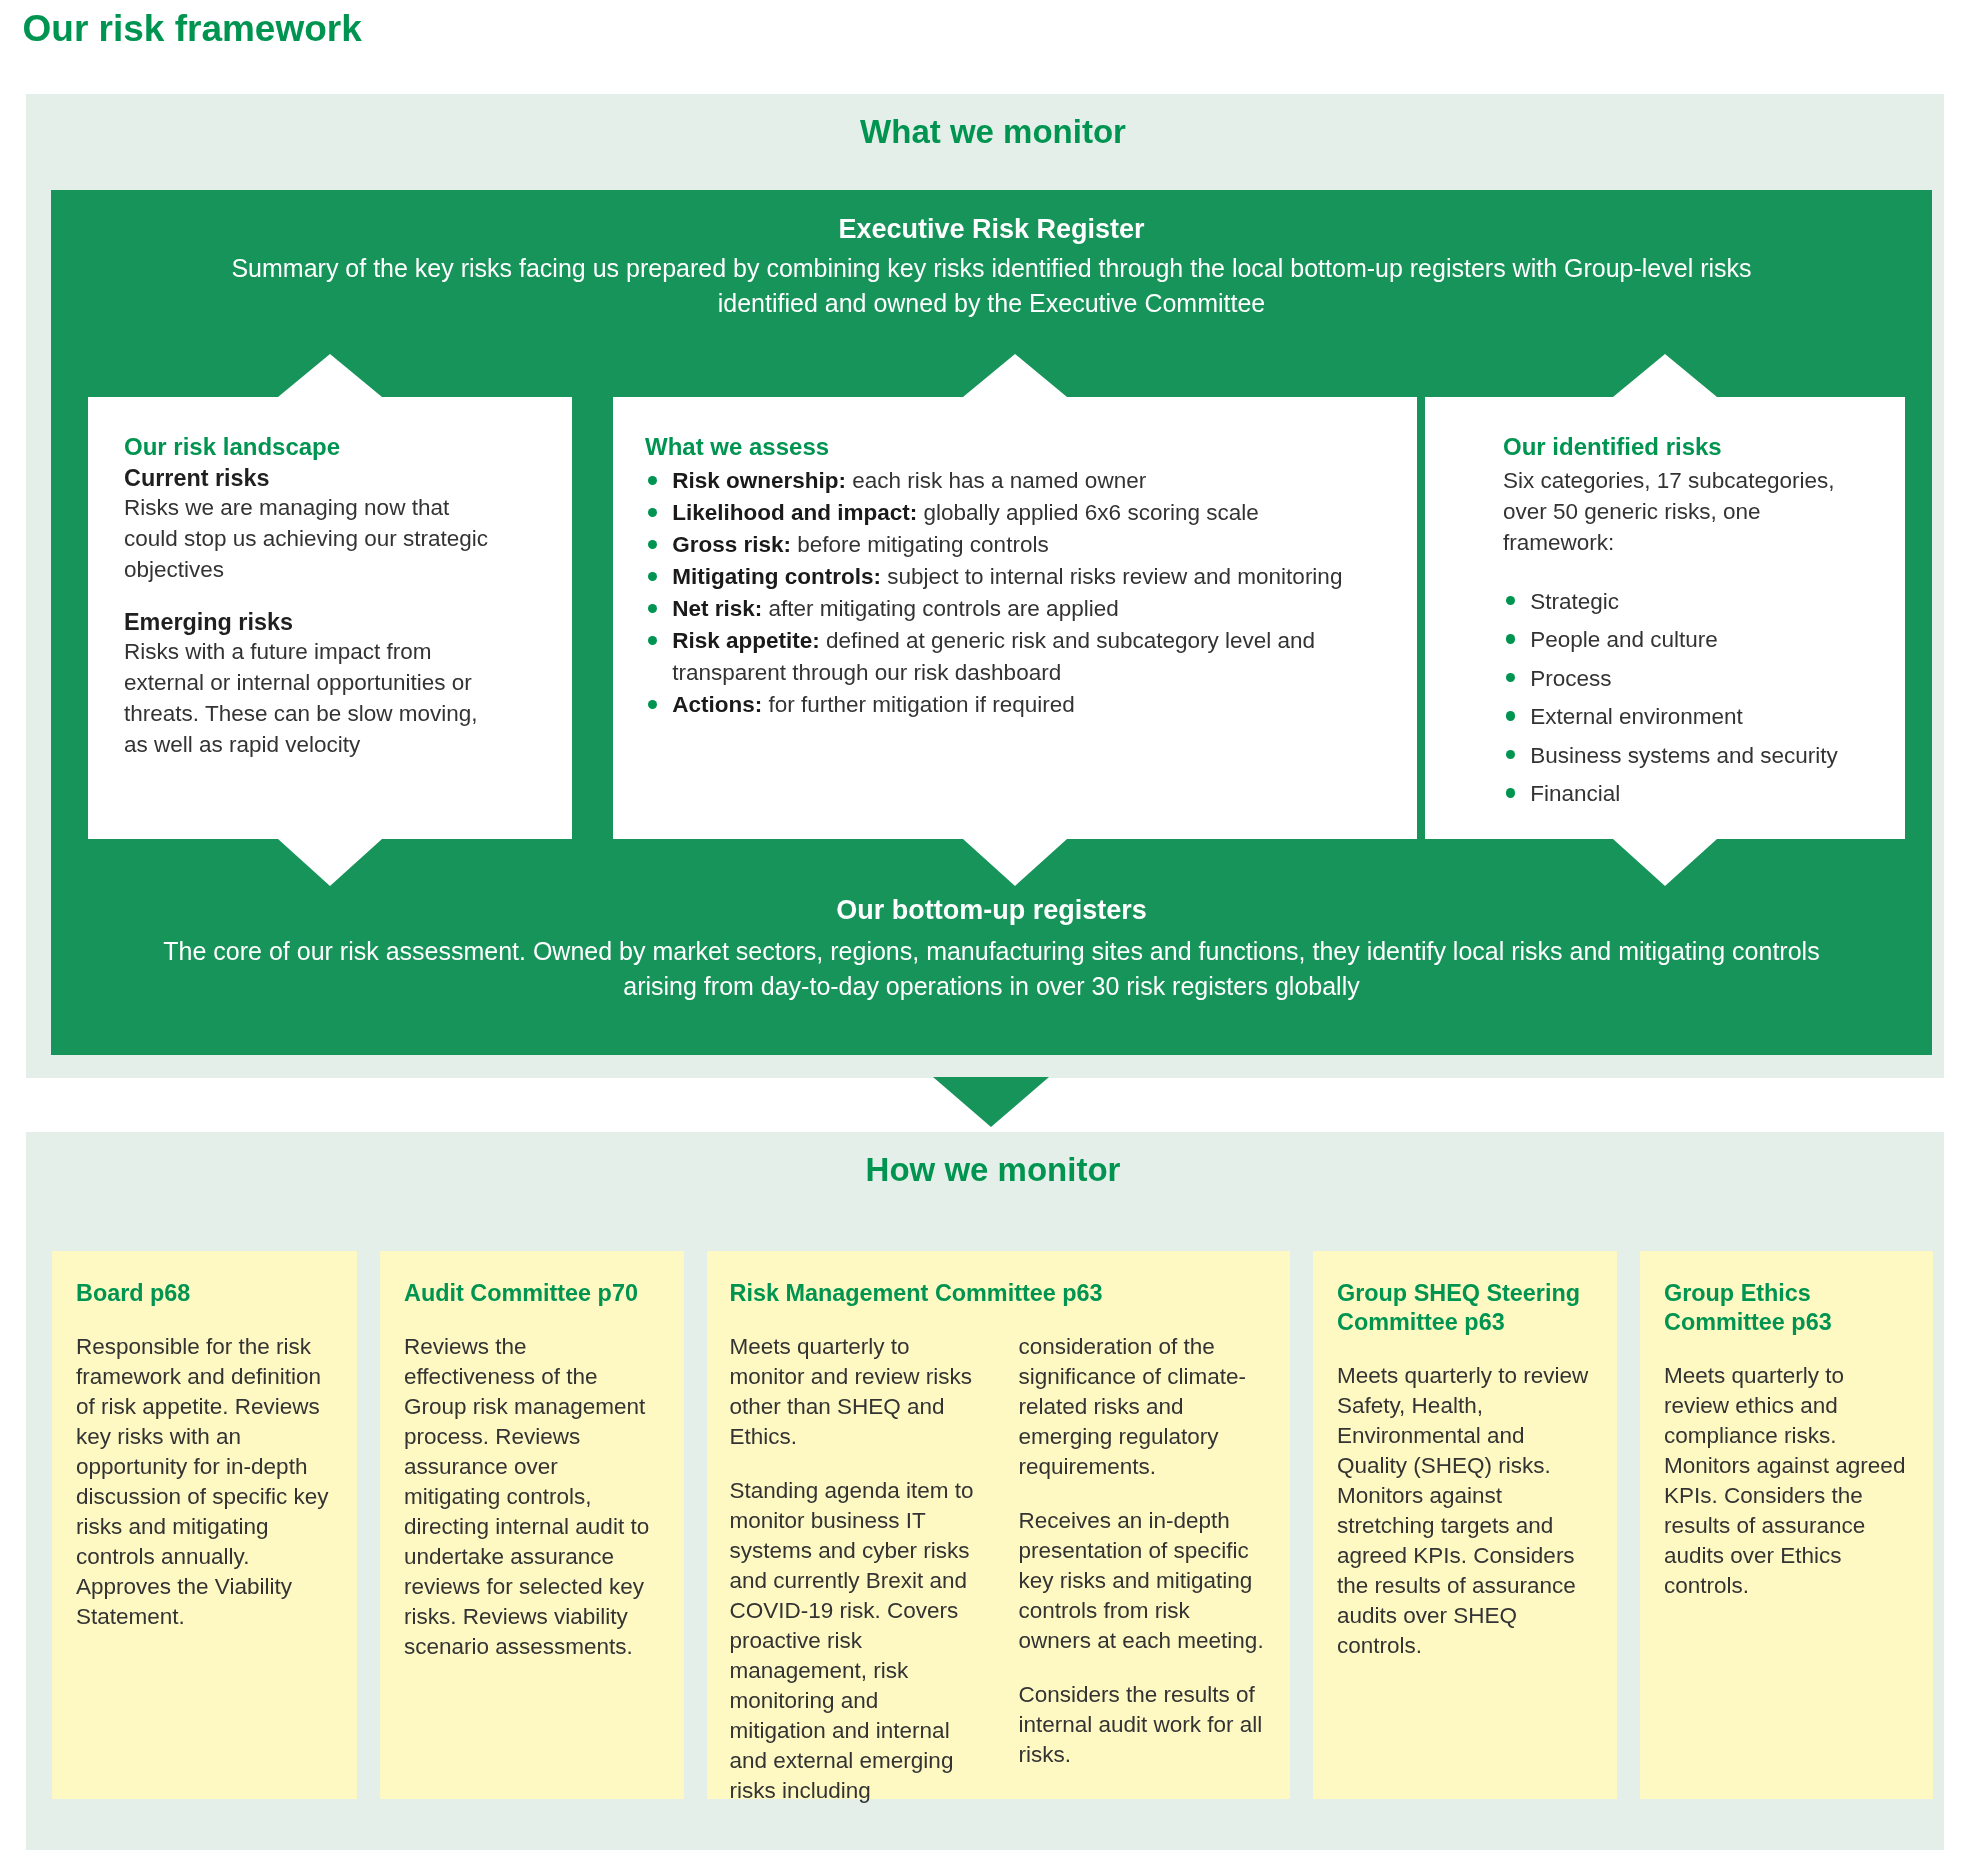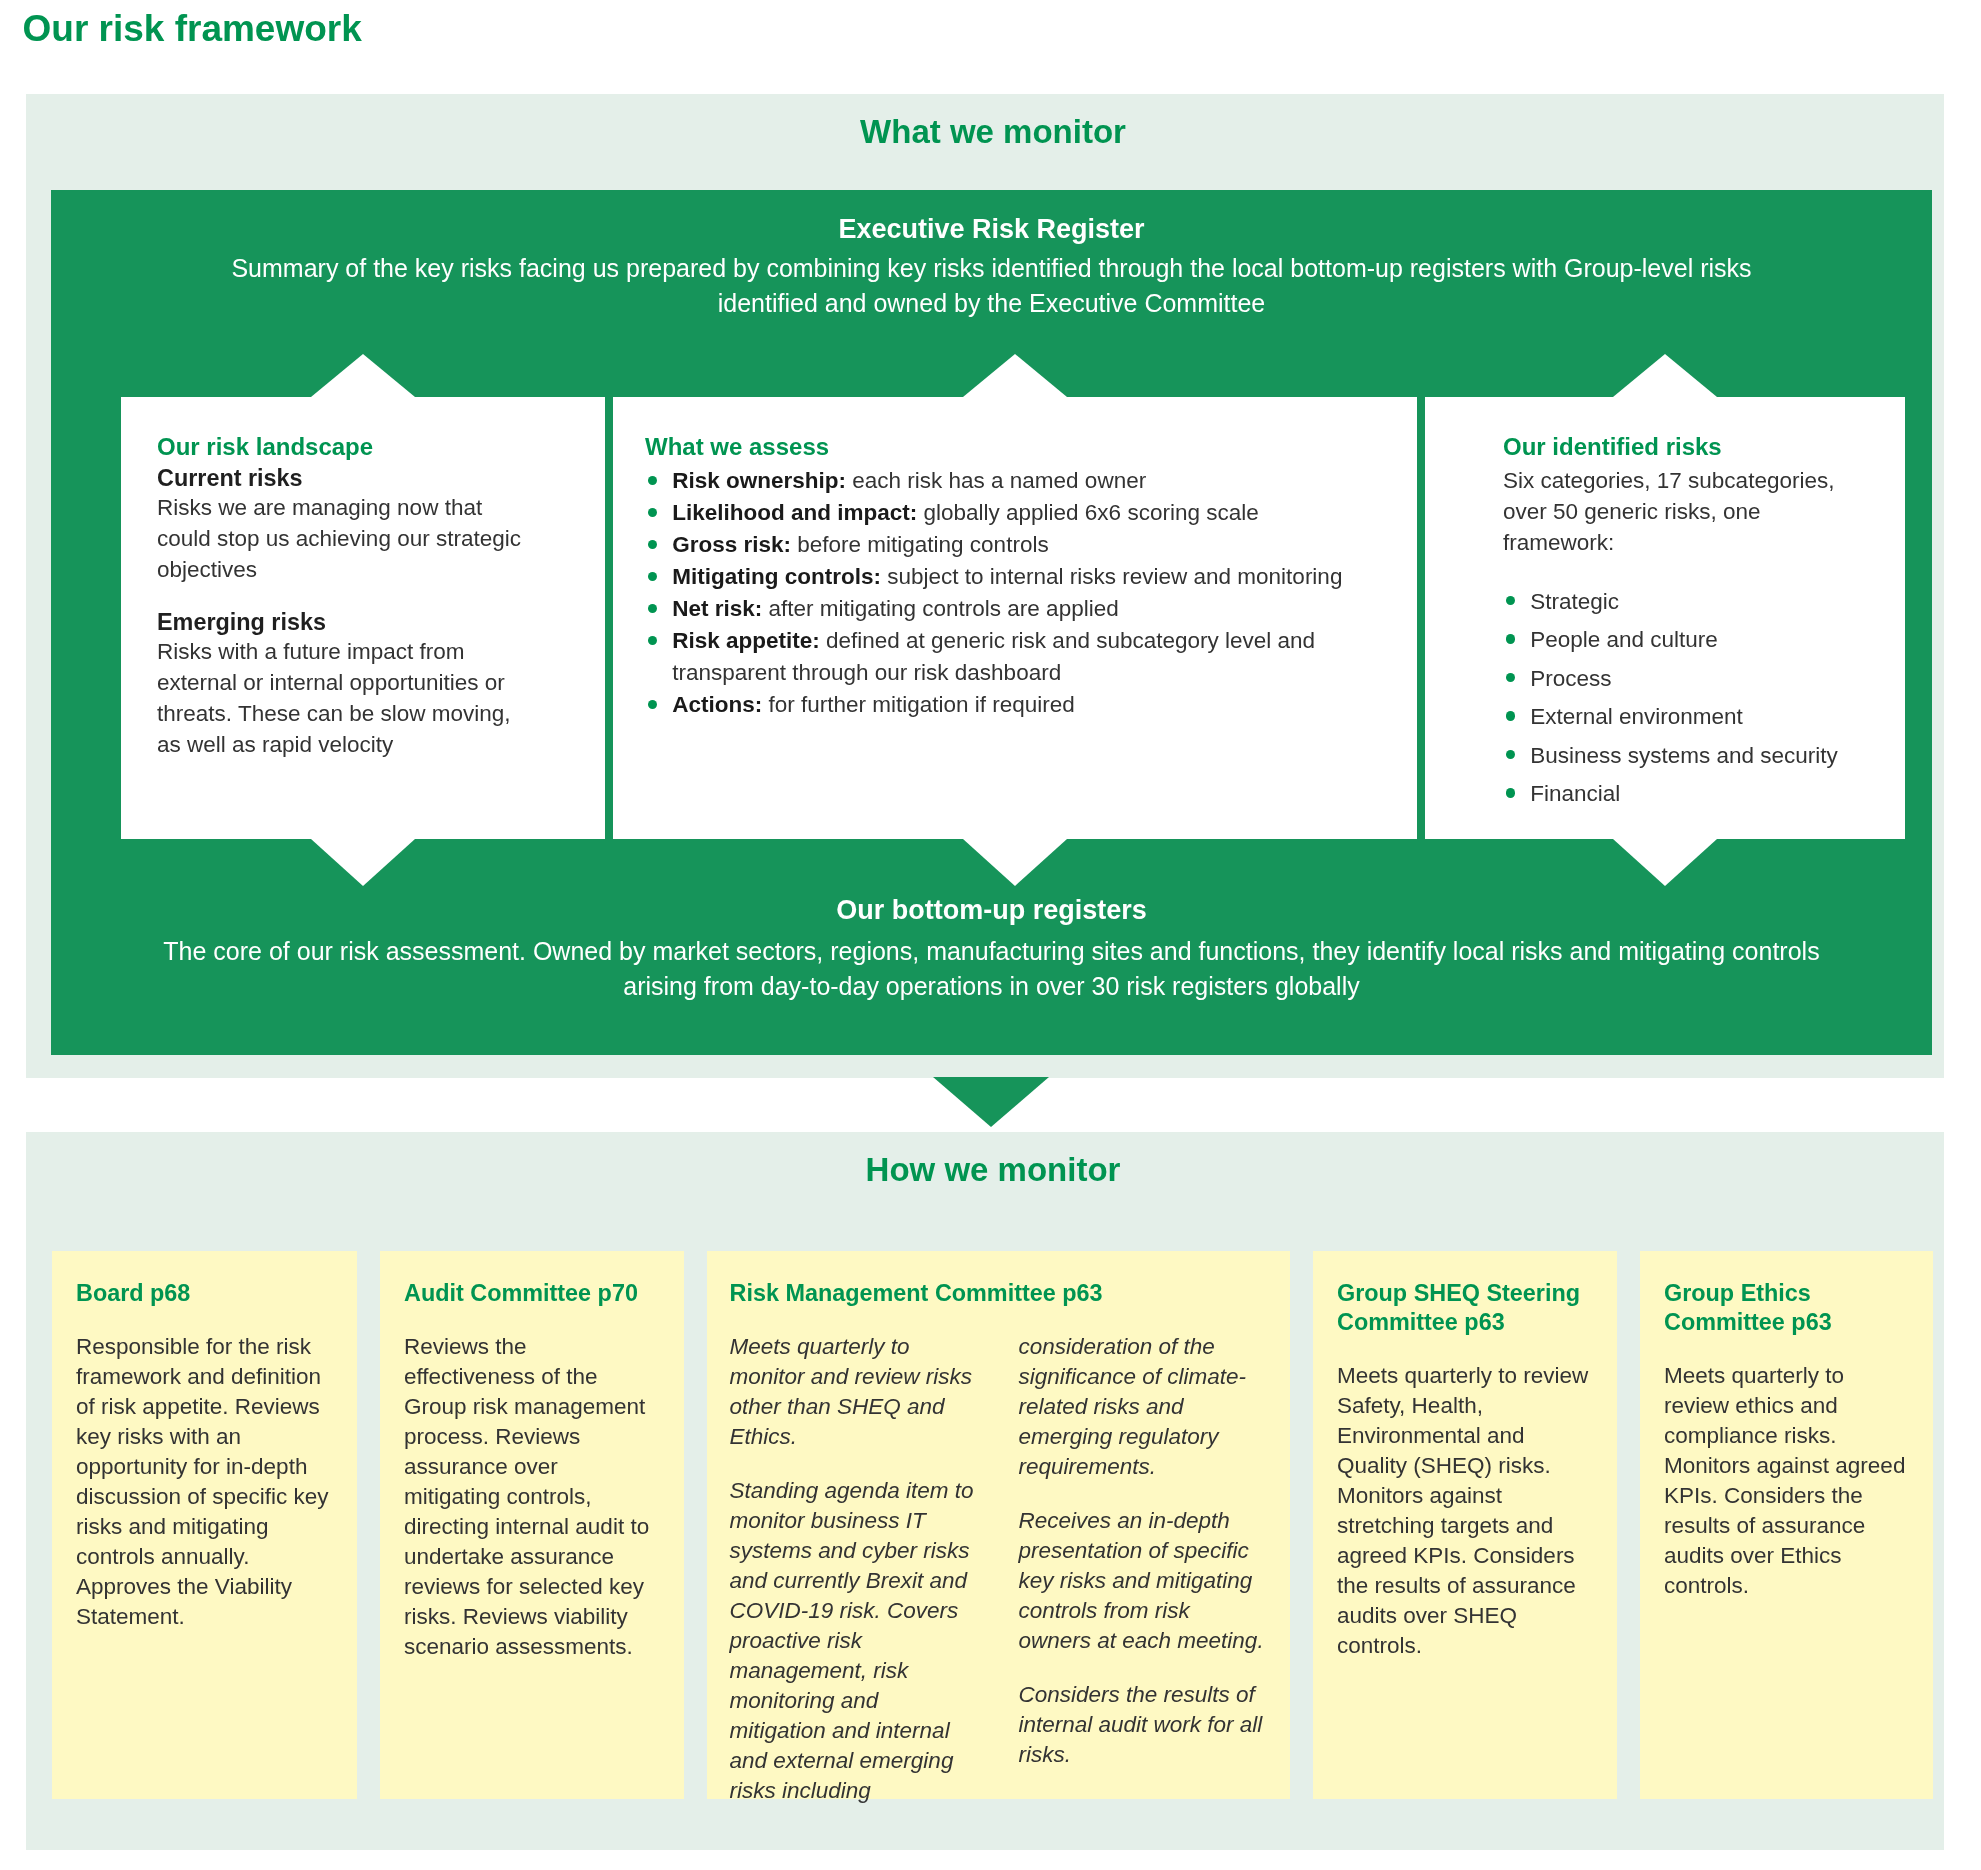--- a/index.html
+++ b/index.html
@@ -44,21 +44,21 @@
     width:0; height:0;
     border-left:52px solid transparent; border-right:52px solid transparent;
     border-top:47px solid #ffffff;
   }
   .wbox-inner { padding:36px 28px 0 36px; }
   .wbox-h { color:var(--brand_green); font-size:24px; font-weight:bold; margin-bottom:3.7px; }
   .sub-h { font-size:23.4px; font-weight:bold; color:#1f1f1f; margin-top:24px; }
   .sub-h.first { margin-top:0; }
   .body-text { font-size:22.5px; line-height:31px; color:var(--text_dark); max-width:375px; }
 
-  #box-landscape { left:37px;  width:484px;margin-left:33px; }
+  #box-landscape { left:37px;  width:484px; }
   #box-assess    { left:562px; width:804px; }
   #box-identified{ left:1374px; width:480px;padding-left:44px; }
 
   .bullet { display:flex; align-items:flex-start; }
   .dot {
     flex:none; width:9.4px; height:9.4px; border-radius:50%;
     background:var(--brand_green); margin:11.2px 15px 0 2.8px;
   }
   .btext { font-size:22.5px; line-height:32px; color:var(--text_dark); }
   .btext b { color:#1a1a1a; }
@@ -86,21 +86,21 @@
     padding:28px 24px 0 24px;
   }
   #cbox-board  { left:26px;   width:305px; }
   #cbox-audit  { left:354px;  width:304px; }
   #cbox-rmc    { left:681px;  width:583px; padding-left:22.5px; padding-right:22.5px; }
   #cbox-sheq   { left:1287px; width:304px; }
   #cbox-ethics { left:1614px; width:293px; }
 
   .cbox-h { color:var(--brand_green); font-size:23.4px; line-height:29px; font-weight:bold; margin-bottom:24px; }
   .cbox p { font-size:22.5px; line-height:30px; color:var(--text_dark); margin-bottom:24px; }
-  .rmc-cols { display:flex; gap:41px;font-style:italic; }
+  .rmc-cols { display:flex; gap:41px; }
   .rmc-col { width:248px; }
 </style>
 </head>
 <body>
 
 <div class="page">
 
   <div class="page-title">Our risk framework</div>
 
   <div class="panel1">

